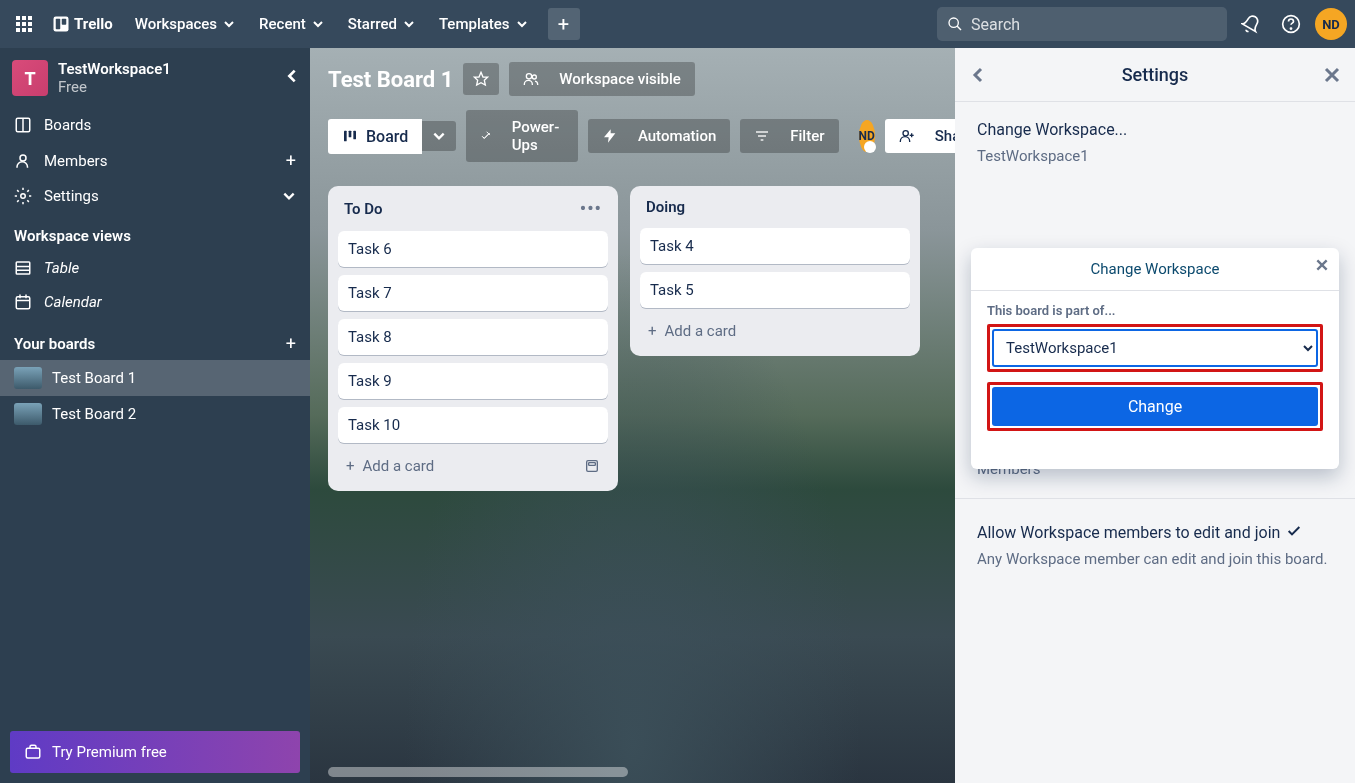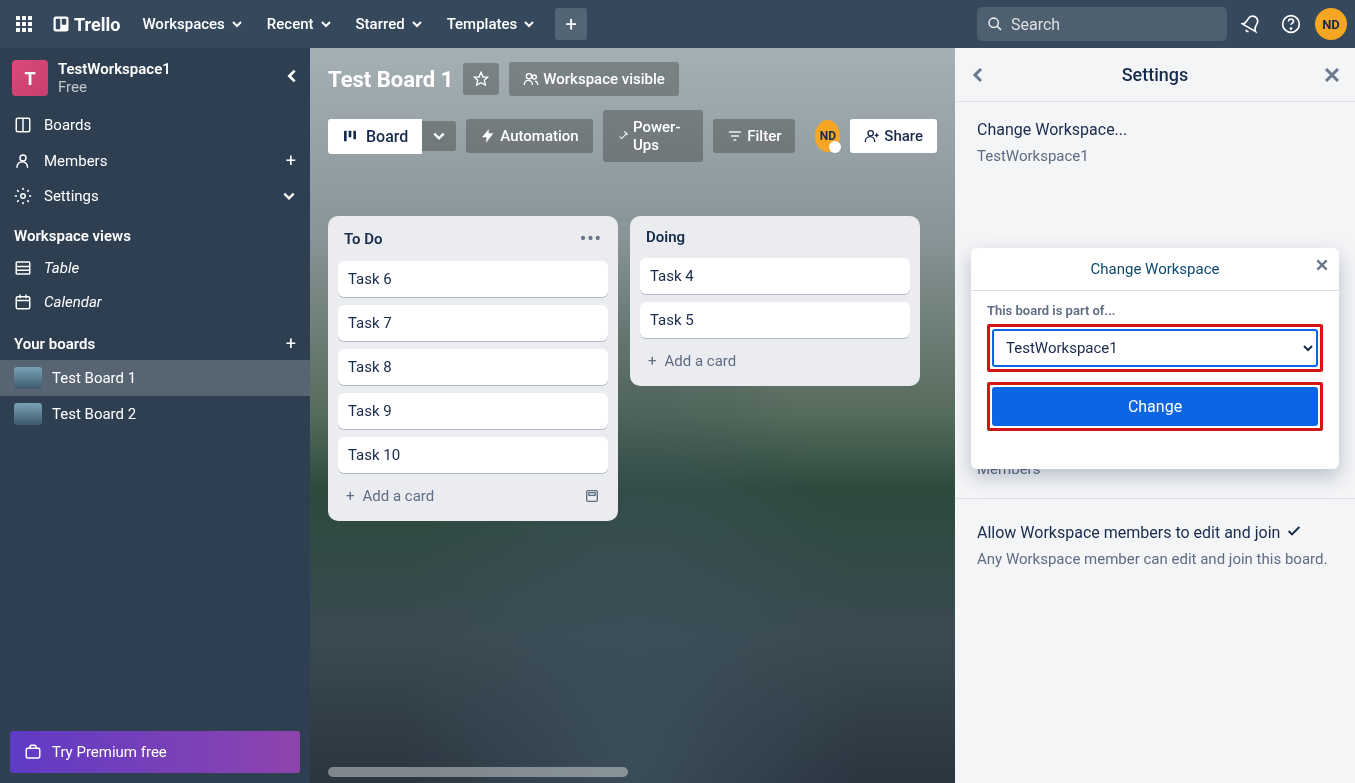--- a/index.html
+++ b/index.html
@@ -2,26 +2,26 @@
 <html><head>
 <meta charset="utf-8">
 <style>
 * { margin:0; padding:0; box-sizing:border-box; font-family:-apple-system,BlinkMacSystemFont,'Segoe UI',Roboto,sans-serif; }
 body { width:1355px; height:783px; overflow:hidden; background:#1a3a4a; }
 .app { display:flex; flex-direction:column; height:100%; }
 
 
 .header { height:48px; background:#36495c; display:flex; align-items:center; padding:0 8px; gap:4px; color:#fff; }
 .header .apps-btn { width:32px; height:32px; display:flex; align-items:center; justify-content:center; cursor:pointer; border-radius:3px; }
-.header .logo { display:flex; align-items:center; gap:4px; padding:0 8px; font-weight:700; font-size:18px; cursor:pointer; }
+.header .logo { display:flex; align-items:center; gap:4px; padding:0 8px; font-weight:700; font-size:15px; cursor:pointer; }
 .header .logo svg { width:18px; height:18px; }
 .header .nav-btn { padding:6px 10px; display:flex; align-items:center; gap:6px; cursor:pointer; border-radius:3px; font-size:15px; font-weight:500;}
 .header .create-btn { width:32px; height:32px; background:rgba(255,255,255,0.15); border-radius:3px; display:flex; align-items:center; justify-content:center; font-size:20px; cursor:pointer; margin-left:6px;}
 .header .spacer { flex:1; }
-.header .search { width:250px; height:34px; background:rgba(255,255,255,0.12); border-radius:5px; display:flex; align-items:center; padding:0 10px; gap:8px; color:rgba(255,255,255,0.8); cursor:text;}
+.header .search { width:290px; height:34px; background:rgba(255,255,255,0.12); border-radius:5px; display:flex; align-items:center; padding:0 10px; gap:8px; color:rgba(255,255,255,0.8); cursor:text;}
 .header .icon-btn { width:32px; height:32px; display:flex; align-items:center; justify-content:center; cursor:pointer; border-radius:50%; margin-left:4px;}
 .header .avatar { width:32px; height:32px; border-radius:50%; background:#f5a623; color:#172b4d; display:flex; align-items:center; justify-content:center; font-weight:700; font-size:13px; cursor:pointer; margin-left:4px;}
 
 
 .body { flex:1; display:flex; overflow:hidden; }
 
 
 .sidebar { width:310px; background:#2d3f50; color:#fff; display:flex; flex-direction:column; position:relative;}
 .sb-header { display:flex; align-items:center; padding:12px 12px; gap:10px;}
 .sb-avatar { width:36px;height:36px;border-radius:4px;background:linear-gradient(135deg,#d94b7a,#c83e6e);display:flex;align-items:center;justify-content:center;font-weight:700;font-size:18px;}
@@ -41,32 +41,32 @@
 
 
 .board-area { flex:1; position:relative; background:linear-gradient(180deg,#9ba8ad 0%,#6b7a80 30%,#2a4a3a 55%, #1a2a3a 100%); overflow:hidden;}
 .board-bg { position:absolute; inset:0; background:
   radial-gradient(ellipse at 50% 95%, rgba(60,80,90,0.9) 0%, transparent 50%),
   linear-gradient(180deg, #a5b0b4 0%, #8a9599 25%, #556b5a 50%, #2d4a3d 60%, #3a4a52 80%, #2a3540 100%);
 }
 
 .board-header { position:relative; padding:14px 18px; display:flex; flex-wrap:wrap; align-items:center; gap:10px; color:#fff;}
 .board-title { font-size:22px; font-weight:700;}
-.bh-btn { background:rgba(0,0,0,0.25); padding:8px 14px; border-radius:3px; display:flex; align-items:center; gap:4px; cursor:pointer; font-size:15px; font-weight:500;}
+.bh-btn { background:rgba(0,0,0,0.25); padding:8px 14px; border-radius:3px; display:flex; align-items:center; gap:20px; cursor:pointer; font-size:15px; font-weight:500;}
 .bh-btn.icon-only { padding:8px 10px;}
 .bh-btn.white { background:#fff; color:#172b4d;}
 .bh-row2 { width:100%; display:flex; gap:10px; align-items:center; margin-top:4px;}
 .view-pill { display:flex; align-items:center;}
 .view-pill .main { background:#fff;color:#172b4d;padding:8px 14px;border-radius:3px 0 0 3px;display:flex;gap:8px;align-items:center;font-weight:500;}
 .view-pill .drop { background:rgba(0,0,0,0.25);padding:8px 10px;border-radius:0 3px 3px 0;cursor:pointer;}
 .member-chip { width:32px;height:32px;border-radius:50%;background:#f5a623;color:#172b4d;display:flex;align-items:center;justify-content:center;font-weight:700;font-size:12px;position:relative;}
 .member-chip::after{content:'';position:absolute;bottom:-1px;right:-1px;width:12px;height:12px;border-radius:50%;background:#fff;}
 
 .lists { position:relative; display:flex; gap:12px; padding:10px 18px; align-items:flex-start;}
-.list { width:290px; background:#ebecf0; border-radius:10px; padding:10px; display:flex; flex-direction:column; gap:8px;margin-top:30px;}
+.list { width:290px; background:#ebecf0; border-radius:10px; padding:10px; display:flex; flex-direction:column; gap:8px;}
 .list-header { display:flex; align-items:center; justify-content:space-between; padding:2px 6px 4px; font-weight:600; color:#172b4d; font-size:15px;}
 .list-header .menu { color:#6b778c; cursor:pointer; font-size:18px; letter-spacing:1px;}
 .card { background:#fff; border-radius:6px; padding:9px 10px; box-shadow:0 1px 0 rgba(9,30,66,0.25); font-size:15px; color:#172b4d; cursor:pointer;}
 .add-card { padding:6px 8px; color:#5e6c84; display:flex; align-items:center; gap:8px; cursor:pointer; font-size:15px; border-radius:6px;}
 .add-card .tmpl { margin-left:auto; font-size:16px;}
 
 
 .right-panel { width:400px; background:#f4f5f7; color:#172b4d; display:flex; flex-direction:column; position:relative; overflow-y:auto;}
 .rp-header { display:flex; align-items:center; justify-content:center; padding:16px 12px; border-bottom:1px solid #dfe1e6; position:relative;}
 .rp-header .back { position:absolute; left:14px; cursor:pointer; font-size:20px; color:#6b778c;}
@@ -281,30 +281,30 @@
                 </svg>
               <span>Board</span>
             </div>
             <div class="drop">
                 <svg width="14" height="14" viewBox="0 0 12 12" fill="none" stroke="#fff" stroke-width="2">
                   <path d="M2 4l4 4 4-4"></path>
                 </svg>
               </div>
           </div>
           <div class="bh-btn">
+            <svg width="16" height="16" viewBox="0 0 24 24" fill="none" stroke="#fff" stroke-width="2">
+                <path d="M5 13l4 4L20 6 9 17l-4-4zM14 3l7 7"></path>
+              </svg>
+            <span>Power-Ups</span>
+          </div>
+          <div class="bh-btn">
             <svg width="16" height="16" viewBox="0 0 24 24" fill="#fff">
                 <path d="M13 2L3 14h7l-1 8 11-14h-7l0-6z"></path>
               </svg>
             <span>Automation</span>
-          </div>
-          <div class="bh-btn">
-            <svg width="16" height="16" viewBox="0 0 24 24" fill="none" stroke="#fff" stroke-width="2">
-                <path d="M5 13l4 4L20 6 9 17l-4-4zM14 3l7 7"></path>
-              </svg>
-            <span>Power-Ups</span>
           </div>
           <div class="bh-btn">
             <svg width="16" height="16" viewBox="0 0 24 24" fill="none" stroke="#fff" stroke-width="2">
                 <line x1="3" y1="6" x2="21" y2="6"></line>
                 <line x1="6" y1="12" x2="18" y2="12"></line>
                 <line x1="10" y1="18" x2="14" y2="18"></line>
               </svg>
             <span>Filter</span>
           </div>
           <div style="flex:1"></div>

